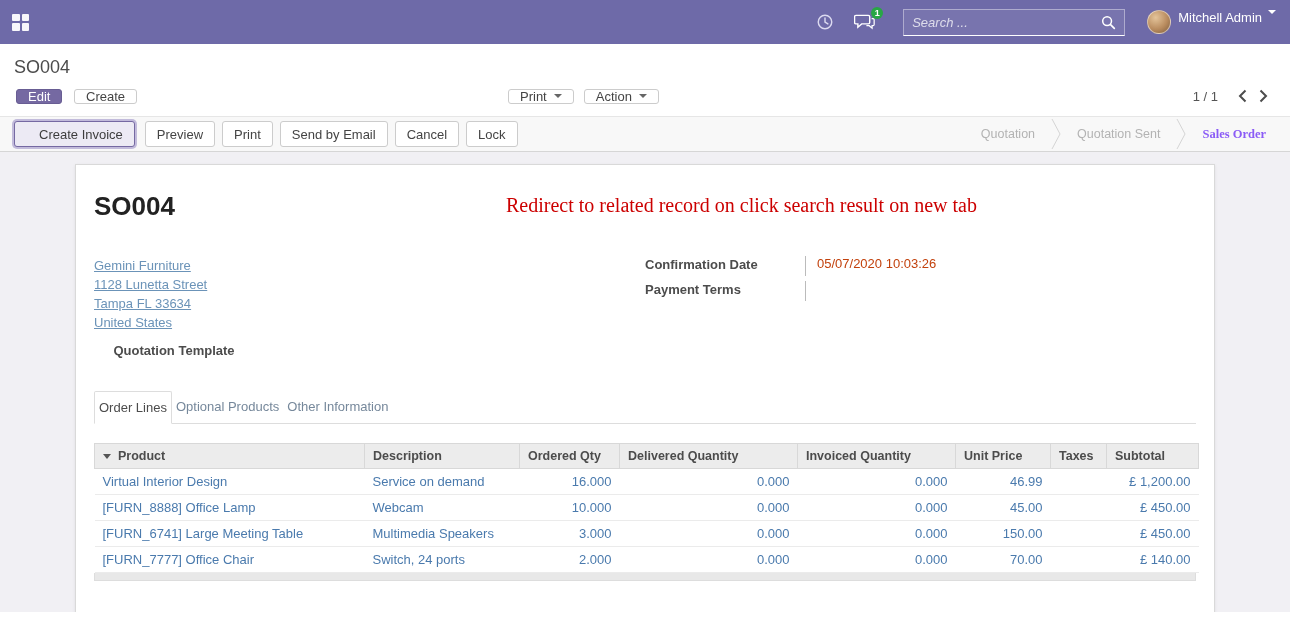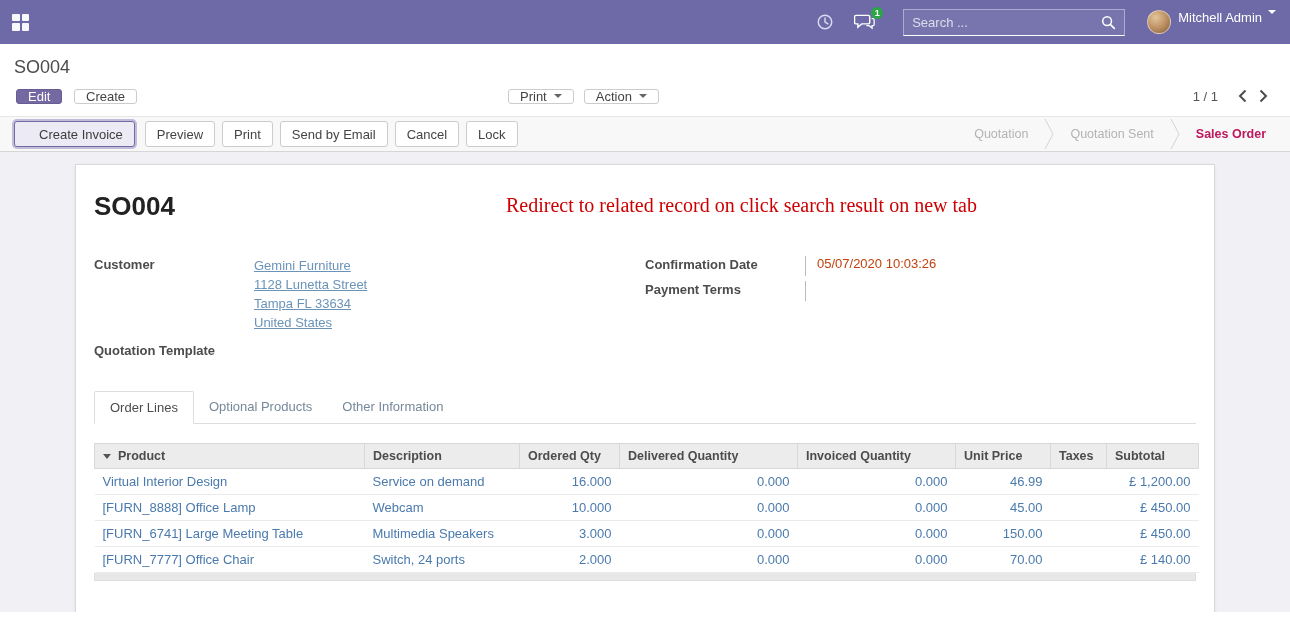--- a/index.html
+++ b/index.html
@@ -25,21 +25,21 @@
     font-size:9px; line-height:12px; height:12px; min-width:12px; text-align:center;
     border-radius:7px; padding:0 3px; font-weight:bold;
   }
   .search-box {
     display:flex; align-items:center; width:222px; height:27px; margin:0 22px 0 28px;
     background:rgba(255,255,255,.07); border:1px solid rgba(255,255,255,.4);
     border-bottom:1px solid #fff;
   }
   .search-box input {
     flex:1; min-width:0; background:transparent; border:none; outline:none;
-    color:#fff; font-size:13px; padding:0 8px; font-family:"Liberation Sans",sans-serif;
+    color:#fff; font-size:13px; padding:0 8px; font-family:"Liberation Sans",sans-serif;font-style:italic;
   }
   .search-box input::placeholder { color:rgba(255,255,255,.75); }
   .search-box .mag { padding:0 8px 0 4px; display:flex; align-items:center; cursor:pointer; }
   .user-menu { display:flex; cursor:pointer; }
   .avatar {
     width:24px; height:24px; border-radius:50%; margin-right:7px; border:1px solid rgba(255,255,255,.5);
     background:radial-gradient(circle at 35% 30%, #e4c49a 0%, #b98c5f 55%, #7c5a3a 100%);
   }
   .user-name { font-size:13px; }
   .nav-caret { width:0; height:0; border-left:4px solid transparent; border-right:4px solid transparent; border-top:4px solid #fff; margin-left:6px; }
@@ -71,21 +71,21 @@
   }
   .sb-buttons { display:flex; align-items:center; }
   .sb-buttons .btn { height:26px; }
   .sb-buttons .btn + .btn { margin-left:7px; }
   .btn.sb-primary {
     background:#eceaf4; border:1px solid #7569a2; box-shadow:0 0 0 2px #c2bbdb;
     color:#3d3d3d; margin-right:3px;padding-left:24px;
   }
   .sb-steps { margin-left:auto; display:flex; align-items:center; height:100%; padding-right:8px; }
   .step { padding:0 16px; font-size:12.5px; color:#b3b3b3; cursor:pointer; white-space:nowrap; }
-  .step.active { color:#be185d; font-weight:bold; }
+  .step.active { color:#8b5cf6; font-weight:bold;font-family:Liberation Serif, serif; }
   .step-sep { display:flex; align-items:center; height:100%; }
 
   
   .content { background:#f1f0f4; height:460px; overflow:hidden; }
   .sheet {
     width:1140px; margin:12px auto 0; background:#fff; border:1px solid #d9d9d9;
     box-shadow:0 1px 3px rgba(0,0,0,.08); padding:26px 18px 20px; height:560px; position:relative;
   }
   .sheet-header { position:relative; margin-bottom:34px; }
   .sheet-title { margin:0; font-size:26px; font-weight:bold; color:#222; }
@@ -95,24 +95,24 @@
   }
 
   .field-groups { display:flex; }
   .fg { width:50%; }
   .field { display:flex; margin-bottom:5px; }
   .f-label { width:160px; font-weight:bold; color:#4c4c4c; font-size:13px; padding-top:1px; flex-shrink:0; }
   .f-value { font-size:13px; flex:1; }
   .f-value.links { color:#6b93b8; line-height:19px;text-decoration:underline; }
   .f-value.links div { cursor:pointer; }
   .fg-right .f-value { border-left:1px solid #bbb; padding-left:11px; min-height:20px; color:#c2410c; }
-  .field.spaced { margin-top:10px; }
+  .field.spaced { margin-top:10px;text-align:center; }
 
   .tabs { display:flex; margin-top:28px; border-bottom:1px solid #ddd; }
-  .tab { padding:8px 15px; font-size:13px; color:#76889b; cursor:pointer; }
+  .tab { padding:8px 4px; font-size:13px; color:#76889b; cursor:pointer; }
   .tab.active {
     color:#4c4c4c; background:#fff; border:1px solid #ddd; border-bottom:1px solid #fff;
     margin-bottom:-1px; border-radius:2px 2px 0 0;
   }
 
   table.lines { width:100%; border-collapse:collapse; margin-top:19px; font-size:13px; table-layout:fixed; }
   table.lines th {
     background:#ececec; border:1px solid #d8d8d8; font-weight:bold; color:#4c4c4c;
     padding:5px 8px; text-align:left; font-size:12.5px; white-space:nowrap; overflow:hidden;
   }
@@ -238,21 +238,20 @@
   <div class="sheet">
 
     <div class="sheet-header">
       <h1 class="sheet-title">SO004</h1>
       <div class="annotation">Redirect to related record on click search result on new tab</div>
     </div>
 
     <div class="field-groups">
       <div class="fg fg-left">
         <div class="field">
-          <div class="f-label">Customer</div>
           <div class="f-value links">
             <div>Gemini Furniture</div>
             <div>1128 Lunetta Street</div>
             <div>Tampa FL 33634</div>
             <div>United States</div>
           </div>
         </div>
         <div class="field spaced">
           <div class="f-label">Quotation Template</div>
           <div class="f-value"></div>

